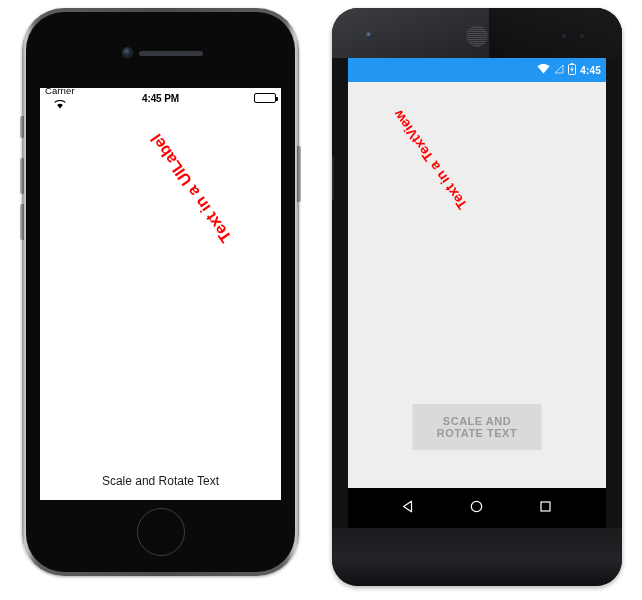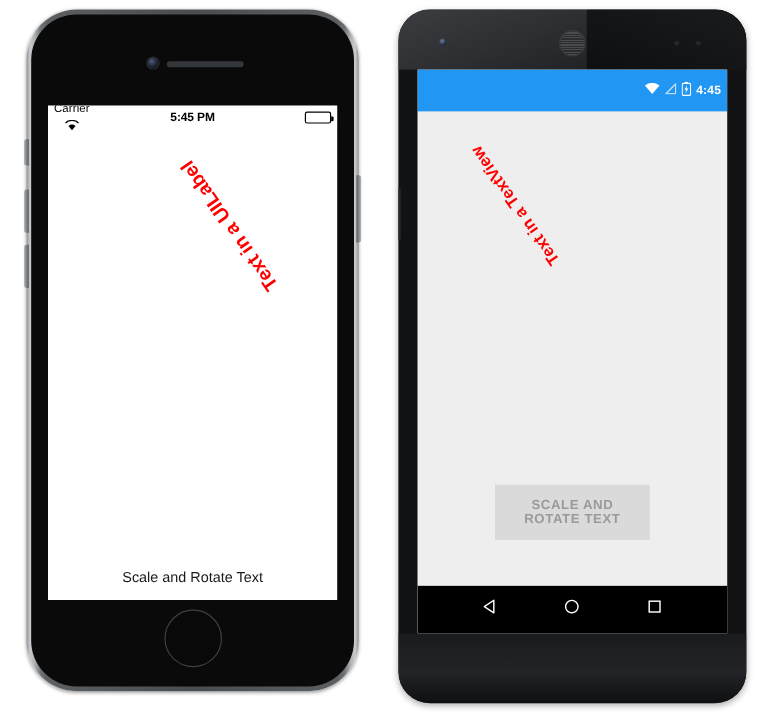--- a/index.html
+++ b/index.html
@@ -176,21 +176,21 @@
 
   .and-screen {
     position: absolute;
     left: 16px; top: 50px;
     width: 258px; height: 470px;
     background: #eeeeee;
     overflow: hidden;
     display: flex; flex-direction: column;
   }
   .and-statusbar {
-    height: 35px;
+    height: 24px;
     background: #2196f3;
     display: flex; align-items: center; justify-content: flex-end;
     gap: 4px; padding: 0 5px;
     color: #ffffff;
     font-size: 10px; font-weight: bold;
   }
   .and-sb-icon { display: block; }
   .and-time { letter-spacing: 0.2px; }
 
   .and-body {
@@ -243,21 +243,21 @@
         <div class="ios-statusbar">
           <div class="ios-sb-left">
             <span class="ios-carrier">Carrier</span>
             <span class="ios-wifi">
               <svg width="12" height="9" viewBox="0 0 12 9">
                 <path d="M6 8.6 L3.1 4.9 A4.6 4.6 0 0 1 8.9 4.9 Z" fill="#000"></path>
                 <path d="M0.6 2.4 A8.2 8.2 0 0 1 11.4 2.4" stroke="#000" stroke-width="1.1" fill="none"></path>
               </svg>
             </span>
           </div>
-          <div class="ios-sb-center">5:45 PM</div>
+          <div class="ios-sb-center">4:45 PM</div>
           <div class="ios-sb-right">
             <span class="ios-battery">
               <span class="ios-battery-fill"></span>
             </span>
           </div>
         </div>
 
         <div class="ip-body">
           <div class="rot-text ios-rot">Text in a UILabel</div>
           <div class="ios-bottom-label">Scale and Rotate Text</div>

